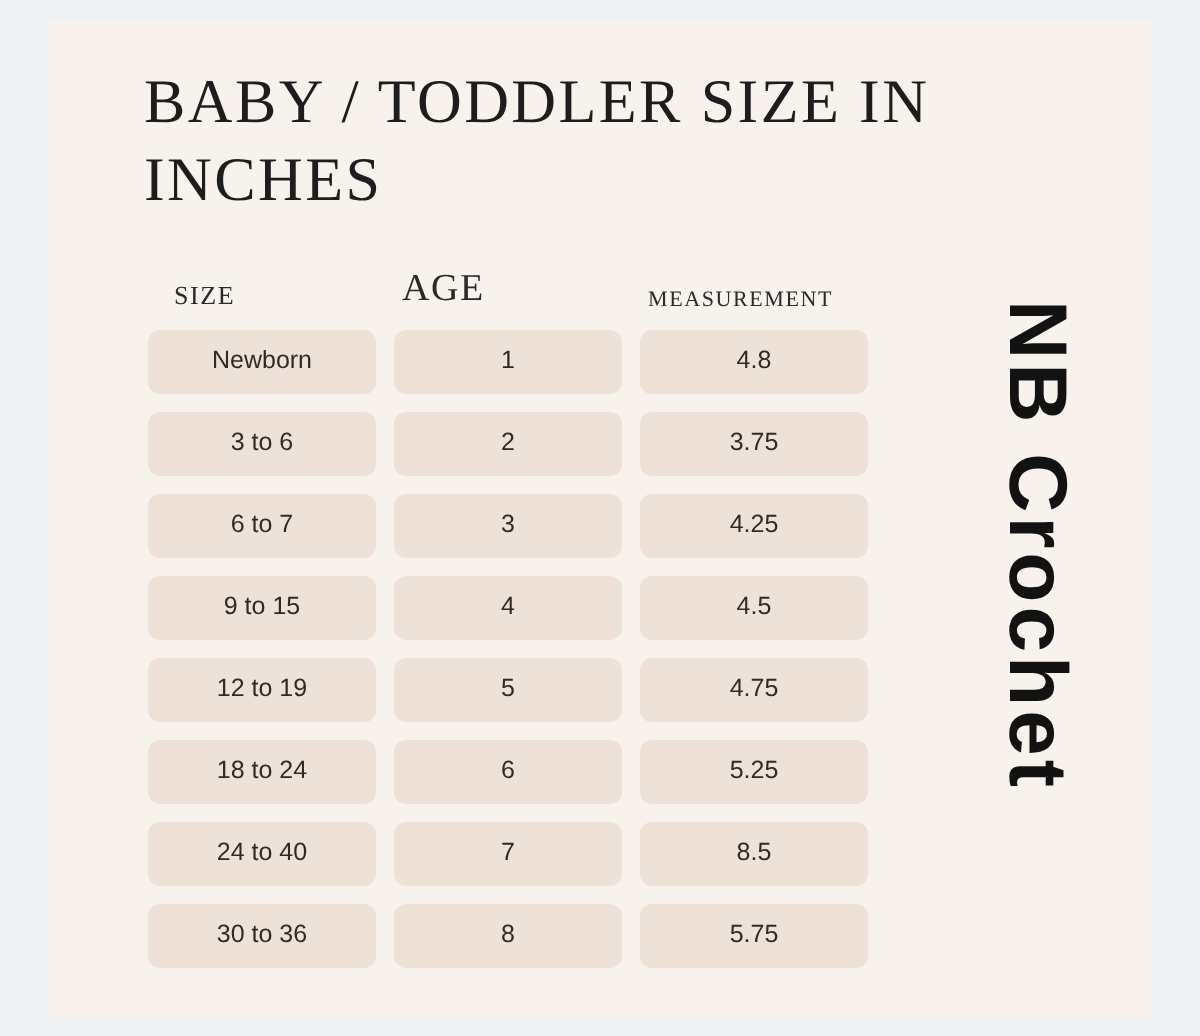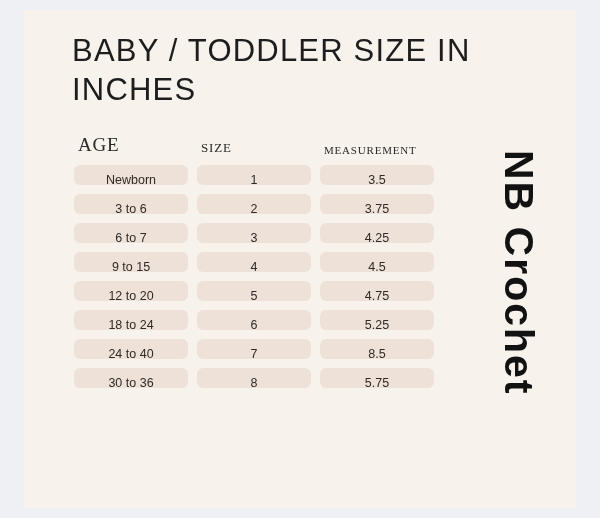--- a/index.html
+++ b/index.html
@@ -19,21 +19,21 @@
     top: 10px;
     width: 552px;
     height: 498px;
     background: #f7f2ec;
   }
   .title {
     position: absolute;
     left: 48px;
     top: 22px;
     width: 420px;
-    font-family: Liberation Sans, sans-serif;
+    font-family: Liberation Serif, serif;
     font-size: 31px;
     line-height: 1.25;
     letter-spacing: 1.2px;
     color: #1d1d1d;
     font-weight: 400;
   }
   .table {
     position: absolute;
     left: 50px;
     top: 118px;
@@ -57,21 +57,21 @@
   }
   .head-age  { font-size: 19px; }
   .head-size { font-size: 13px; }
   .head-meas { font-size: 11px; }
 
   .row {
     display: flex;
     margin-top: 9px;
   }
   .cell {
-    height: 20px;
+    height: 32px;
     line-height: 31px;
     background: #eee2d8;
     border-radius: 6px;
     text-align: center;
     font-family: "Liberation Sans", sans-serif;
     font-size: 12.5px;
     color: #2f2a27;
     box-sizing: border-box;
   }
   .brand {
@@ -94,29 +94,29 @@
 </style>
 </head>
 <body>
 
 <div class="card">
 
   <div class="title">BABY / TODDLER SIZE IN INCHES</div>
 
   <div class="table">
     <div class="head-row">
+      <div class="head-cell head-size col-size">SIZE</div>
       <div class="head-cell head-age col-age">AGE</div>
-      <div class="head-cell head-size col-size">SIZE</div>
       <div class="head-cell head-meas col-meas">MEASUREMENT</div>
     </div>
 
     <div class="row">
       <div class="cell col-age">Newborn</div>
       <div class="cell col-size">1</div>
-      <div class="cell col-meas">3.5</div>
+      <div class="cell col-meas">4.8</div>
     </div>
 
     <div class="row">
       <div class="cell col-age">3 to 6</div>
       <div class="cell col-size">2</div>
       <div class="cell col-meas">3.75</div>
     </div>
 
     <div class="row">
       <div class="cell col-age">6 to 7</div>
@@ -124,21 +124,21 @@
       <div class="cell col-meas">4.25</div>
     </div>
 
     <div class="row">
       <div class="cell col-age">9 to 15</div>
       <div class="cell col-size">4</div>
       <div class="cell col-meas">4.5</div>
     </div>
 
     <div class="row">
-      <div class="cell col-age">12 to 20</div>
+      <div class="cell col-age">12 to 19</div>
       <div class="cell col-size">5</div>
       <div class="cell col-meas">4.75</div>
     </div>
 
     <div class="row">
       <div class="cell col-age">18 to 24</div>
       <div class="cell col-size">6</div>
       <div class="cell col-meas">5.25</div>
     </div>
 

